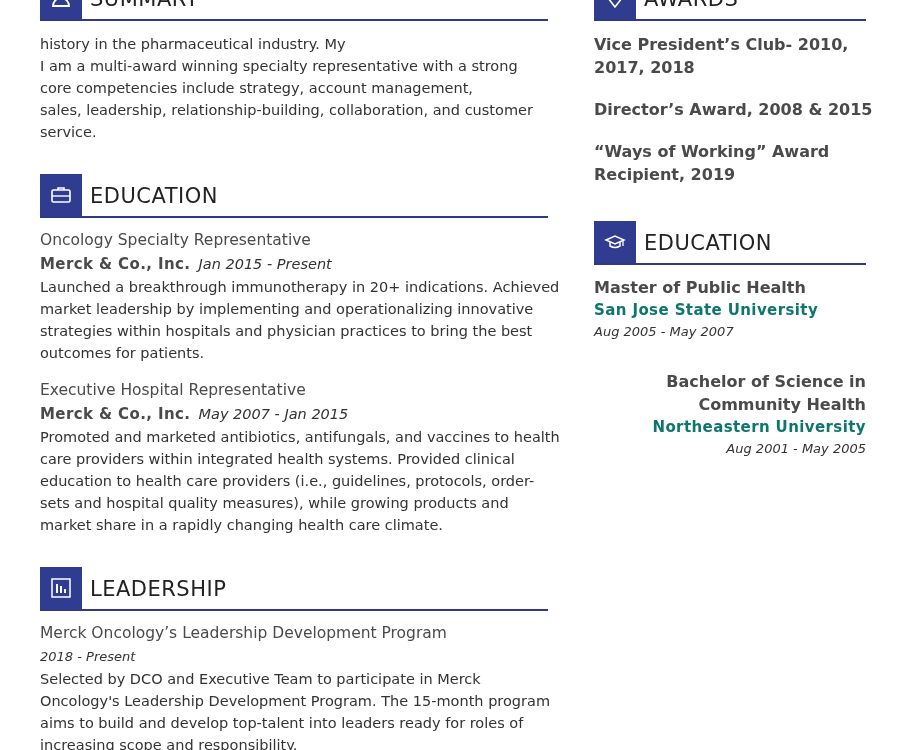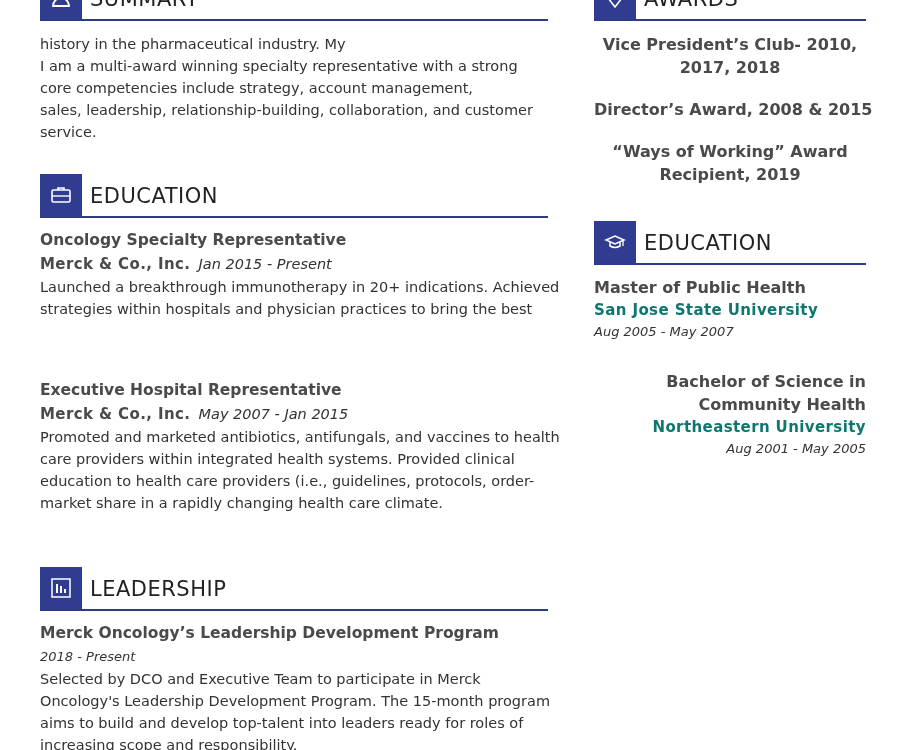--- a/index.html
+++ b/index.html
@@ -10,26 +10,26 @@
   }
   .col-left { position: absolute; left: 40px; top: 0; width: 508px; }
   .col-right { position: absolute; left: 594px; top: 0; width: 272px; }
 
   .section-header { position: absolute; left: 0; right: 0; height: 42px; border-bottom: 2px solid #2e3a87; }
   .section-icon { position: absolute; left: 0; top: 0; width: 42px; height: 42px; background: #2f3c90; display: flex; align-items: center; justify-content: center; }
   .section-title { position: absolute; left: 50px; bottom: 8px; font-size: 21px; letter-spacing: 0.5px; color: #222; font-family: "DejaVu Sans", sans-serif; }
 
   .p { font-size: 14.5px; line-height: 22px; color: #333; margin: 0; }
   .abs { position: absolute; left: 0; right: 0; }
-  .job-title { font-size: 15.5px; font-weight: bold; color: #4a4a4a; line-height: 23px; white-space: nowrap; }
+  .job-title { font-size: 15.5px; font-weight: normal; color: #4a4a4a; line-height: 23px; white-space: nowrap; }
   .company { font-size: 15px; font-weight: bold; color: #4a4a4a; letter-spacing: 0.4px; }
   .dates { font-size: 14.5px; font-style: italic; color: #333; margin-left: 8px; }
   .line { white-space: nowrap; }
 
-  .award { font-size: 16px; font-weight: bold; color: #4a4a4a; line-height: 23px; text-align: center; }
+  .award { font-size: 16px; font-weight: bold; color: #4a4a4a; line-height: 23px; }
   .edu-degree { font-size: 16px; font-weight: bold; color: #4a4a4a; line-height: 23px; }
   .edu-school { font-size: 15px; font-weight: bold; color: #0f766e; line-height: 22px; letter-spacing: 0.4px; }
   .edu-dates { font-size: 13px; font-style: italic; color: #333; line-height: 22px; }
 </style>
 </head>
 <body>
 
 <div class="col-left">
 
   <div class="section-header" style="top:-23px;">
@@ -59,31 +59,34 @@
     </div>
     <div class="section-title">EDUCATION</div>
   </div>
 
   <div class="abs" style="top:229px;">
     <div class="job-title">Oncology Specialty Representative</div>
     <div class="line" style="line-height:23px;">
       <span class="company">Merck &amp; Co., Inc.</span><span class="dates">Jan 2015 - Present</span>
     </div>
     <p class="p line">Launched a breakthrough immunotherapy in 20+ indications. Achieved</p>
+    <p class="p line">market leadership by implementing and operationalizing innovative</p>
     <p class="p line">strategies within hospitals and physician practices to bring the best</p>
+    <p class="p line">outcomes for patients.</p>
   </div>
 
   <div class="abs" style="top:379px;">
     <div class="job-title">Executive Hospital Representative</div>
     <div class="line" style="line-height:23px;">
       <span class="company">Merck &amp; Co., Inc.</span><span class="dates">May 2007 - Jan 2015</span>
     </div>
     <p class="p line">Promoted and marketed antibiotics, antifungals, and vaccines to health</p>
     <p class="p line">care providers within integrated health systems. Provided clinical</p>
     <p class="p line">education to health care providers (i.e., guidelines, protocols, order-</p>
+    <p class="p line">sets and hospital quality measures), while growing products and</p>
     <p class="p line">market share in a rapidly changing health care climate.</p>
   </div>
 
   <div class="section-header" style="top:567px;">
     <div class="section-icon">
       <svg width="22" height="22" viewBox="0 0 22 22">
           <rect x="2" y="2" width="18" height="18" fill="none" stroke="#fff" stroke-width="1.5"></rect>
           <rect x="6" y="7" width="2" height="9" fill="#fff"></rect>
           <rect x="10" y="9" width="2" height="7" fill="#fff"></rect>
           <rect x="14" y="12" width="2" height="4" fill="#fff"></rect>

